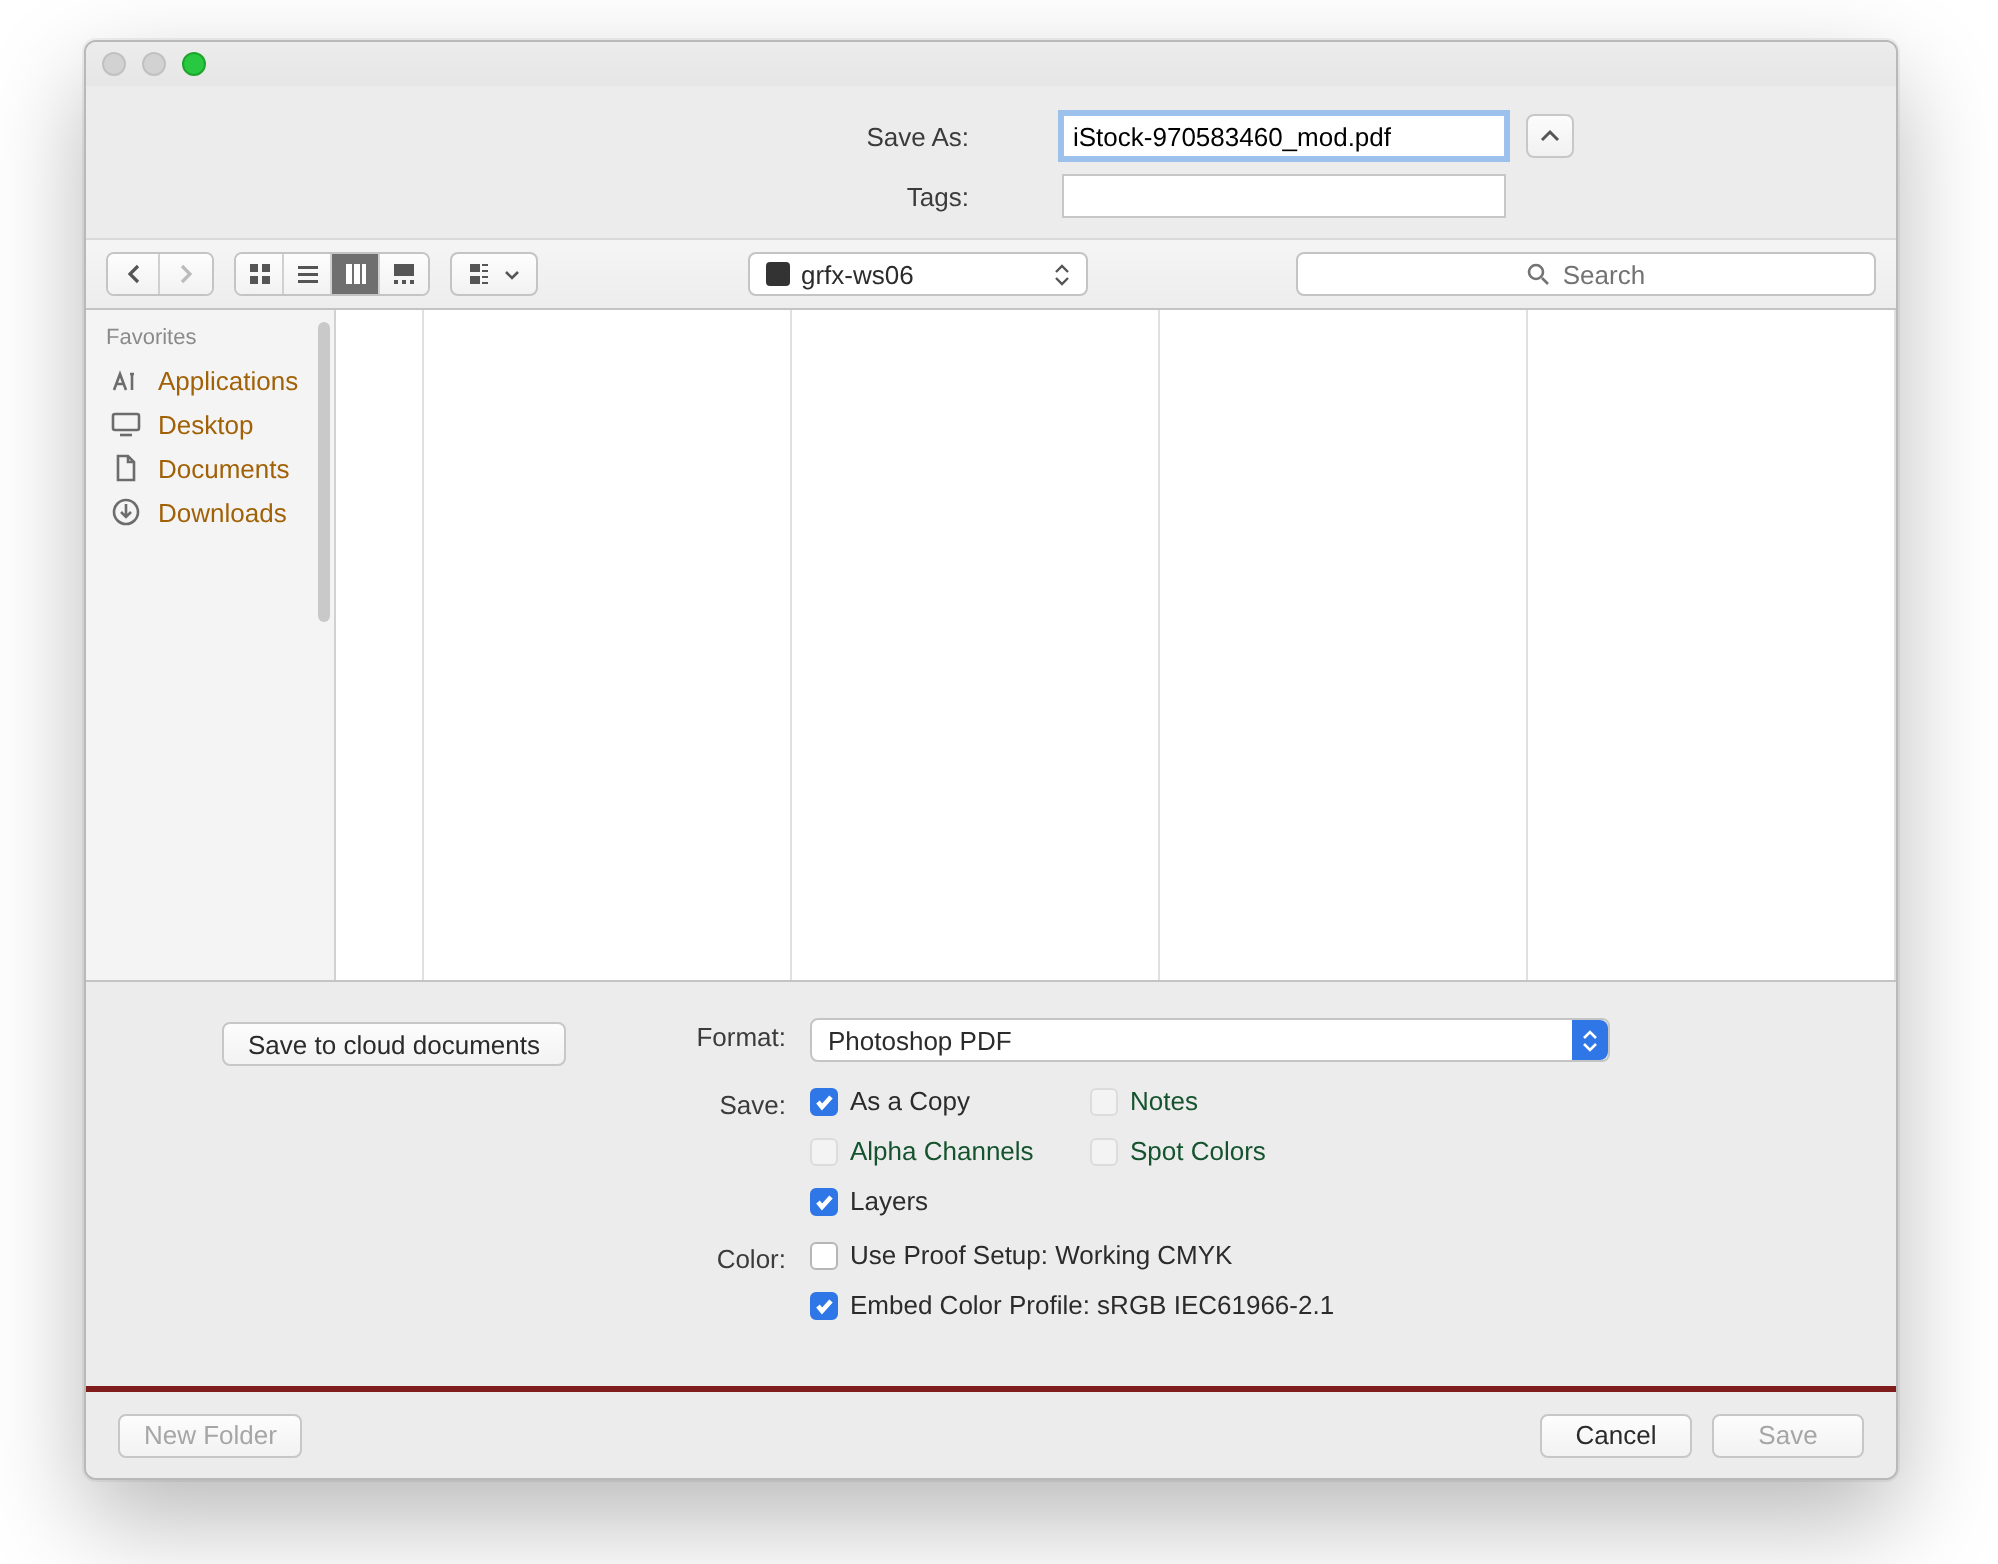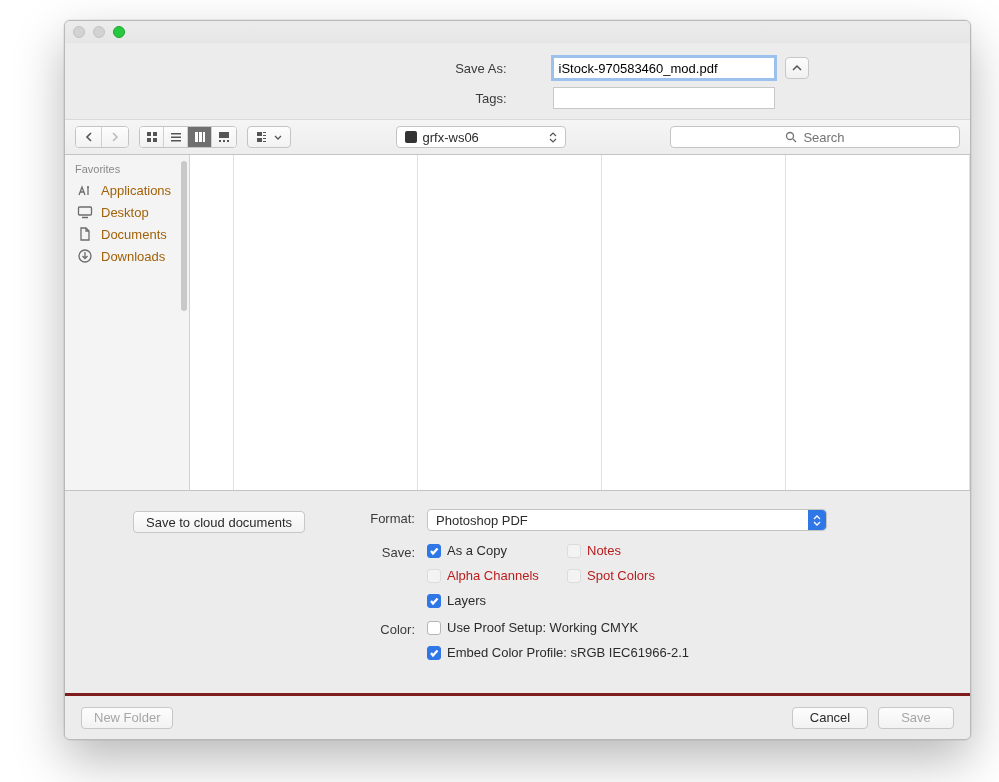--- a/index.html
+++ b/index.html
@@ -7,21 +7,21 @@
     font-family: -apple-system, "Helvetica Neue", Arial, sans-serif;
     font-size: 13px;
     color: #2b2b2b;
     background: #fff;
     width: 999px;
     height: 782px;
     overflow: hidden;
   }
   .window {
     position: absolute;
-    top: 20px; left: 64px;
+    top: 20px; left: 42px;
     width: 907px; height: 720px;
     background: #ececec;
     border: 1px solid #b9b9b9;
     border-radius: 6px;
     box-shadow: 0 20px 50px rgba(0,0,0,0.28), 0 0 0 1px rgba(0,0,0,0.05);
     overflow: hidden;
   }
 
   
   .titlebar {
@@ -229,21 +229,21 @@
   .format-select .end svg{width:8px;height:5px;}
   .check-grid {
     display:grid;
     grid-template-columns: 140px 140px;
     row-gap:10px;
   }
   .chk {
     display:flex; align-items:center; gap:6px;
     font-size:13px;
   }
-  .chk.disabled { color:#b91c1c; }
+  .chk.disabled { color:#14532d; }
   .chk .box {
     width:14px; height:14px; border-radius:3px;
     border:1px solid #b6b6b6; background:#fff;
     display:flex; align-items:center; justify-content:center;
   }
   .chk.checked .box {
     background:#2f76e6; border-color:#2f76e6;
   }
   .chk.checked .box svg { width:10px; height:10px; }
   .chk.checked .box path { stroke:#fff; stroke-width:2.3; fill:none; }

